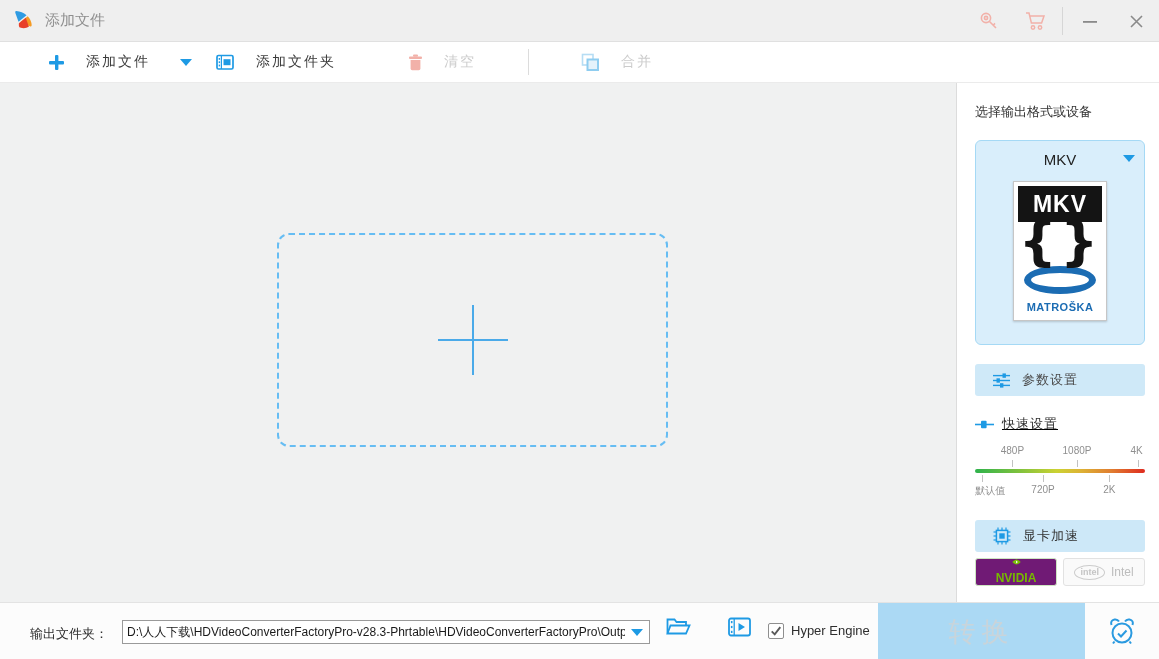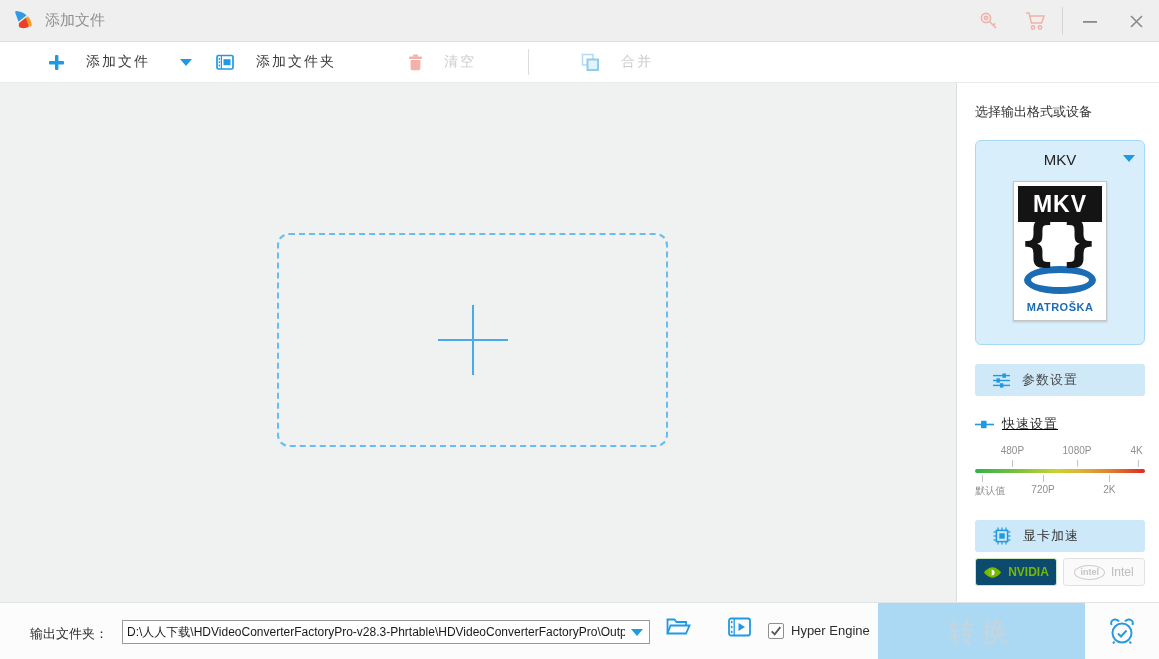--- a/index.html
+++ b/index.html
@@ -57,21 +57,21 @@
   .quick-row .lbl { font-size:13px; color:#2e2e2e; letter-spacing:1px; }
   .slider { position:absolute; left:18px; top:360px; width:170px; height:60px; }
   .slider .bar { position:absolute; left:0; right:0; top:26px; height:4px; border-radius:2px; cursor:pointer;
     background:linear-gradient(90deg,#2eb24c 0%,#86c33c 28%,#cbd233 48%,#ddb335 62%,#e07e30 80%,#df2b1f 100%); }
   .tick { position:absolute; width:1px; height:7px; background:#c2c2c2; }
   .tick.top { top:17px; } .tick.bot { top:32px; }
   .s-lbl { position:absolute; font-size:10px; color:#8f8f8f; transform:translateX(-50%); white-space:nowrap; }
   .s-lbl.top { top:2px; } .s-lbl.bot { top:41px; }
   .gpu-row { position:absolute; left:18px; top:475px; width:170px; display:flex; gap:6px; }
   .gpu-chip-btn { flex:1; height:28px; border-radius:3px; display:flex; align-items:center; justify-content:center; gap:6px; cursor:pointer; }
-  .nvidia-btn { background:#0c4a6e; border:1px solid #cde6c2; }
+  .nvidia-btn { background:#701a75; border:1px solid #cde6c2;flex-direction:column; }
   .nvidia-btn .lbl { font-size:12px; font-weight:bold; color:#76b900; }
   .intel-btn { background:#fafafa; border:1px solid #e2e2e2; }
   .intel-btn .lbl { font-size:12px; color:#bdbdbd; }
   .intel-oval { border:1.5px solid #cccccc; border-radius:50%; color:#c4c4c4; font-size:9px; font-weight:bold; padding:2px 5px; line-height:1; }
 
   
   .bottombar { position:absolute; left:0; right:0; bottom:0; height:57px; background:#fcfcfc; border-top:1px solid #e3e3e3; }
   .out-label { position:absolute; left:30px; top:22px; font-size:13px; color:#2e2e2e; }
   .path-combo { position:absolute; left:122px; top:17px; width:528px; height:24px; background:#fff; border:1px solid #9a9a9a; display:flex; align-items:center; cursor:text; }
   .path-text { flex:1; font-size:12px; color:#1a1a1a; padding-left:4px; white-space:nowrap; overflow:hidden; }

